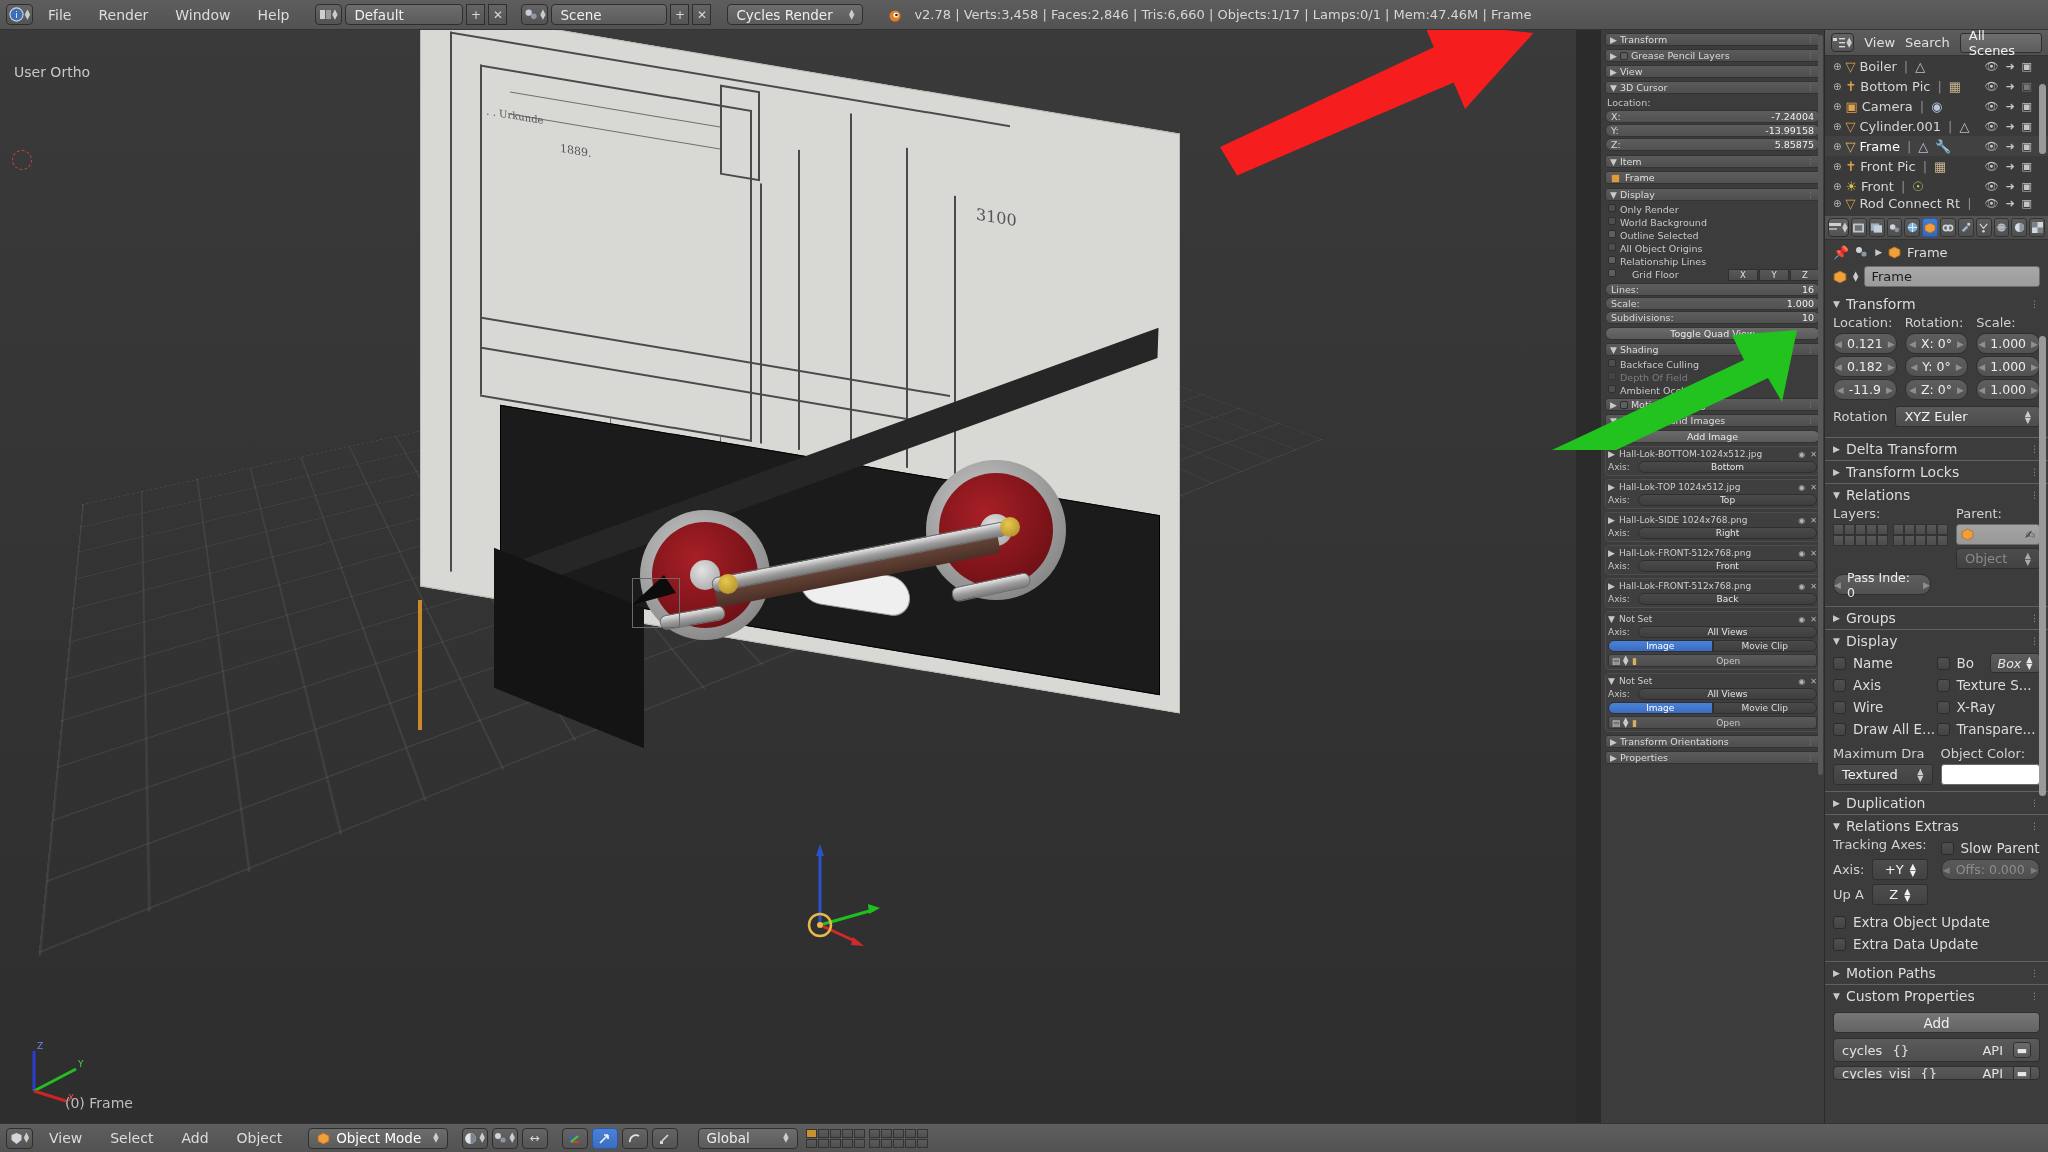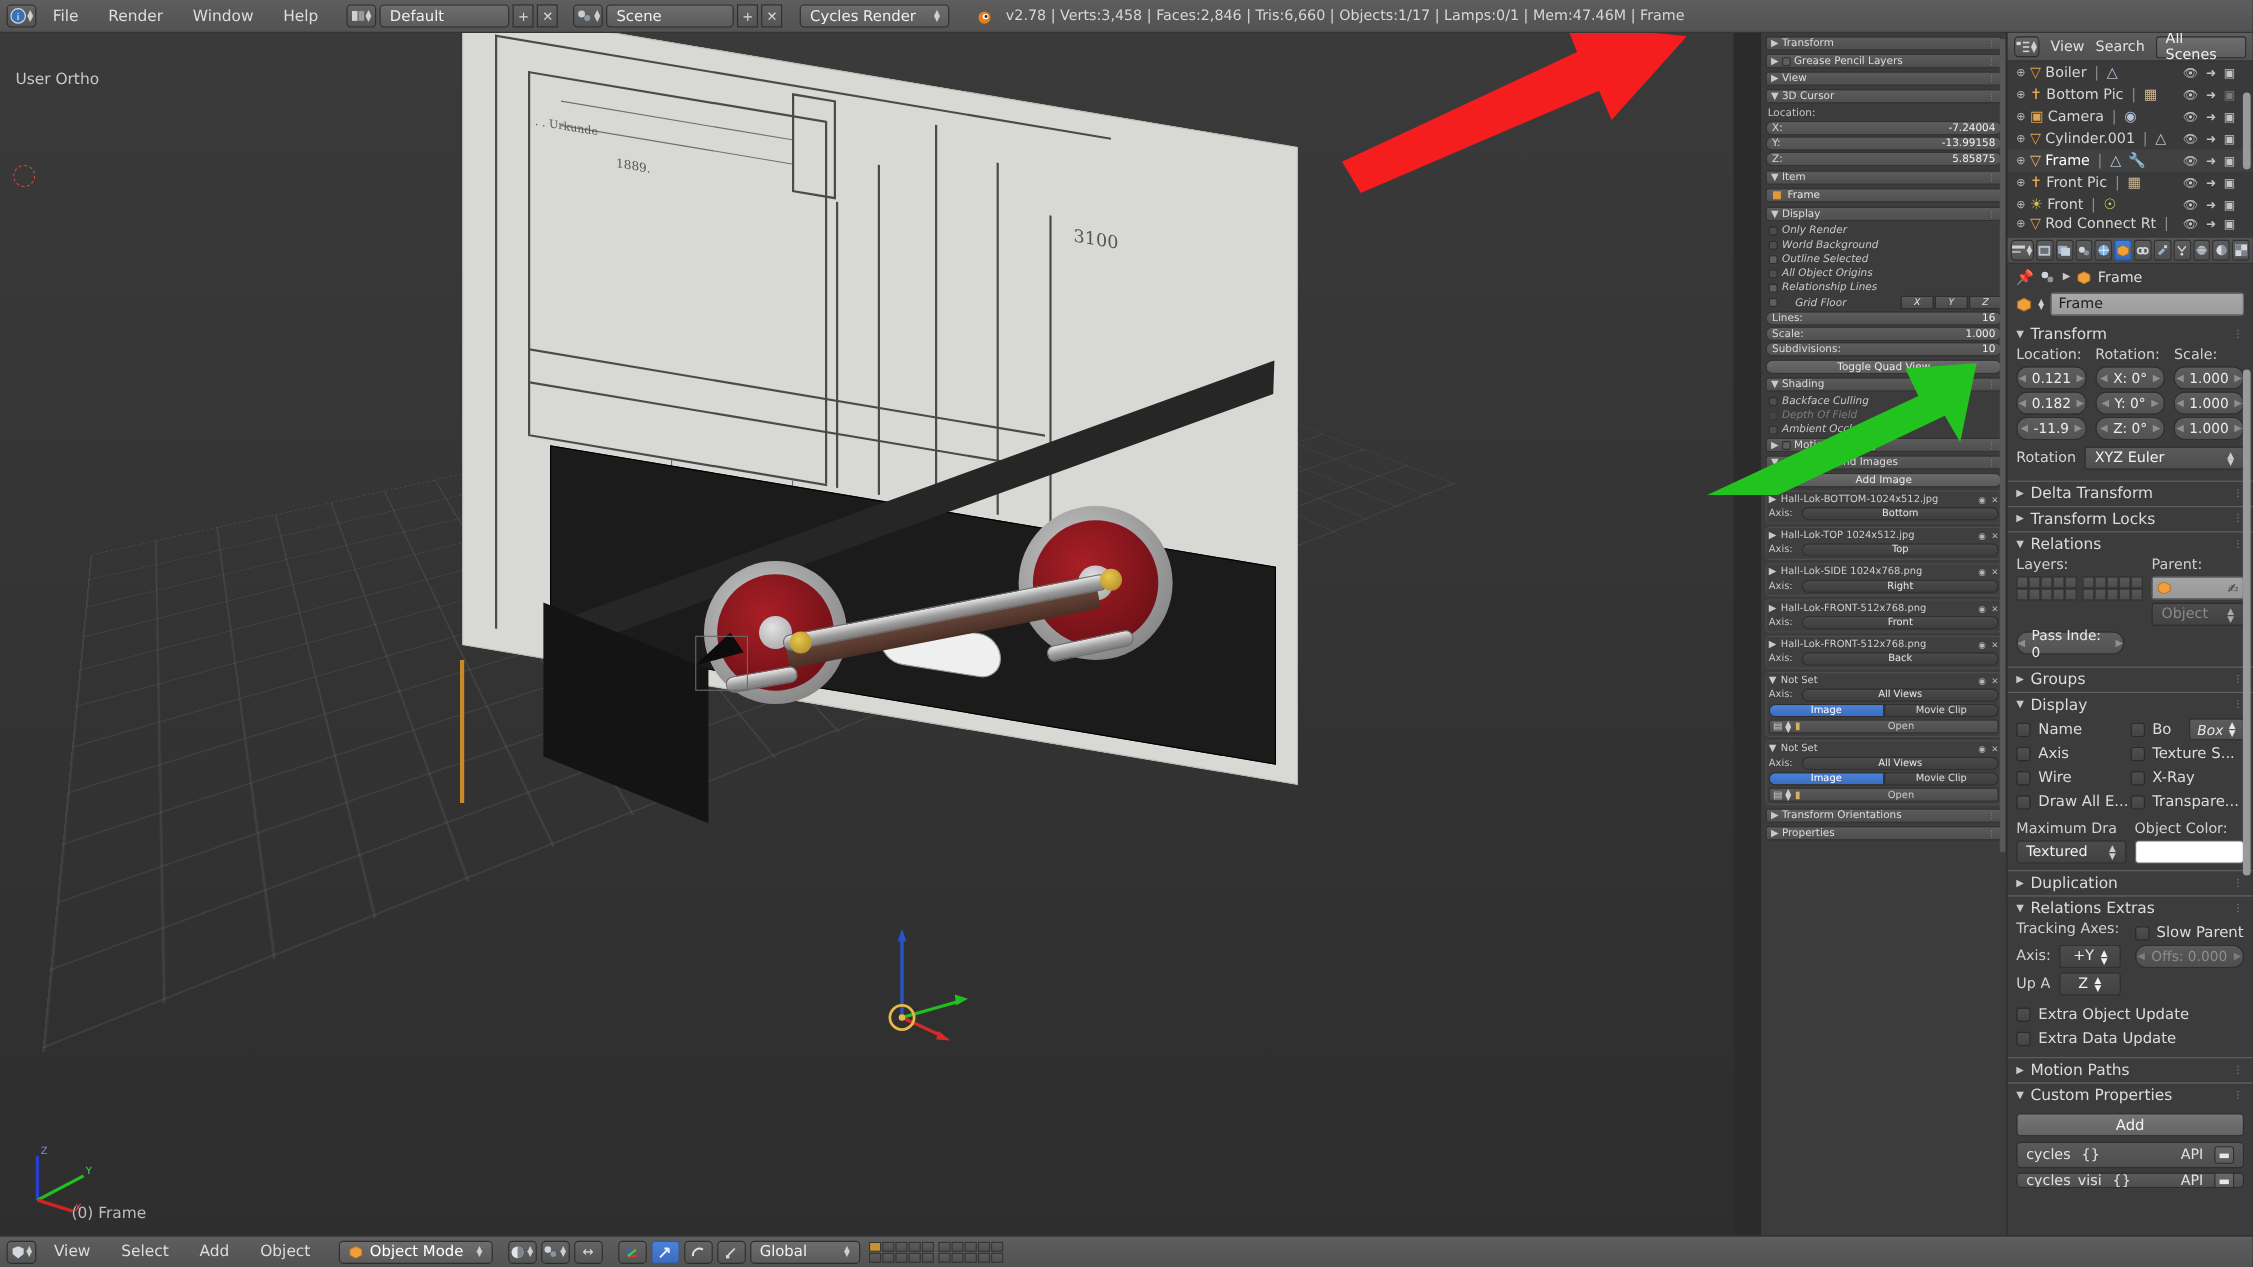--- a/index.html
+++ b/index.html
@@ -160,21 +160,21 @@
   .np-hdr .grip { margin-left:auto; font-size:7px; }
   .np-lbl { font-size:9.5px; color:#c5c5c5; margin:2px 0 2px 2px; }
   .np-num {
     height:13px; background:linear-gradient(#5d5d5d,#515151);
     border:1px solid #333; border-radius:7px;
     display:flex; align-items:center; justify-content:space-between;
     padding:0 5px; font-size:9.5px; color:#e4e4e4; margin-bottom:1px;
   }
   .np-num .l { color:#d8d8d8; }
   .np-num .r { color:#f0f0f0; }
-  .np-row { display:flex; align-items:center; gap:4px; margin:2px 0 2px 3px; font-size:9.5px;font-style:italic; }
+  .np-row { display:flex; gap:4px; margin:2px 0 2px 3px; font-size:9.5px; }
   .np-cbx { width:8px; height:8px; border-radius:2px; background:#4e4e4e; border:1px solid #2e2e2e; flex:none; }
   .np-cbx.on { background:#5f5f5f; }
   .np-btn {
     height:13px; background:linear-gradient(#6a6a6a,#5a5a5a);
     border:1px solid #333; border-radius:7px;
     display:flex; align-items:center; justify-content:center;
     font-size:9.5px; color:#e8e8e8; margin:3px 0;
   }
   .np-card { border:1px solid #4d4d4d; border-radius:4px; margin-bottom:3px; padding:2px; background:#3f3f3f; }
   .np-card-hdr { display:flex; align-items:center; gap:4px; font-size:9px; color:#cfcfcf; }
@@ -1440,21 +1440,21 @@
           <path d="M2 10 A6 6 0 0 1 11 4" stroke="#dfe4ea" stroke-width="1.8" fill="none"></path>
         </svg>
     </div>
     <div class="rnd-btn">
       <svg width="13" height="13" viewBox="0 0 13 13">
           <rect x="2" y="9" width="3" height="3" fill="#d5dae0"></rect>
           <path d="M4 9 L10 3" stroke="#d5dae0" stroke-width="1.6"></path>
         </svg>
     </div>
 
-    <div class="combo" style="width:100px; justify-content:space-between; margin-left:0">
+    <div class="combo" style="width:100px; justify-content:space-between; margin-left:16px">
       <span>Global</span>
       <span class="spin">
           <span>▲</span>
           <span>▼</span>
         </span>
     </div>
 
     <div class="layergrid">
       <div class="lgblk">
         <div class="lgrow">

